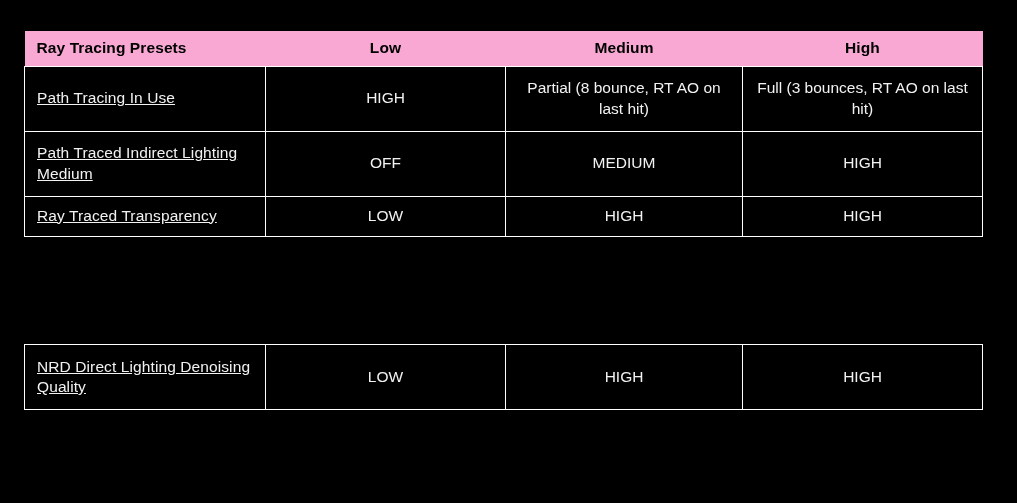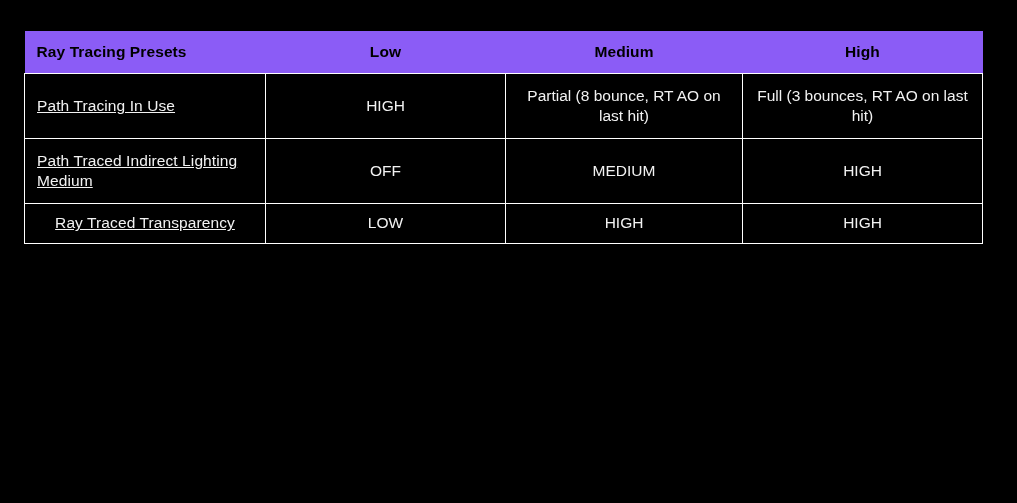--- a/index.html
+++ b/index.html
@@ -41,26 +41,26 @@
   }
 
   
   col.c-label { width: 241px; }
   col.c-low   { width: 240px; }
   col.c-med   { width: 237px; }
   col.c-high  { width: 240px; }
 
   
   table.preset-table thead th {
-    background: #8b5cf6;
+    background: #f9a8d4;
     color: #000000;
     font-size: 15.5px;
     font-weight: bold;
     height: 35px;
-    padding: 12px 12px;
+    padding: 4px 12px;
     border: none;
     box-sizing: border-box;
     vertical-align: middle;
     letter-spacing: 0.1px;
   }
   th.th-label {
     text-align: left;
     padding-left: 12px;
   }
   th.th-val {
@@ -89,21 +89,21 @@
   }
 
   td.cell-value {
     text-align: center;
     font-weight: normal;
     color: #ededed;
   }
 
   
   tr.row-tall  td { height: 65px; }
-  tr.row-short td { height: 40px; text-align: center; }
+  tr.row-short td { height: 40px; }
 
   
   #table-presets tbody tr:first-child td { border-top: 1.5px solid #ffffff; }
 </style>
 </head>
 <body>
 
 <div id="page">
 
   <div class="table-wrap" id="table-presets">
@@ -147,17 +147,23 @@
 
   <div class="table-wrap" id="table-denoising">
     <table class="preset-table">
       <colgroup>
         <col class="c-label">
           <col class="c-low">
           <col class="c-med">
           <col class="c-high">
       </colgroup>
       <tbody>
+        <tr class="row-tall">
+          <td class="cell-label">NRD Direct Lighting Denoising Quality</td>
+          <td class="cell-value">LOW</td>
+          <td class="cell-value">HIGH</td>
+          <td class="cell-value">HIGH</td>
+        </tr>
       </tbody>
     </table>
   </div>
 
 </div>
 
 </body></html>

